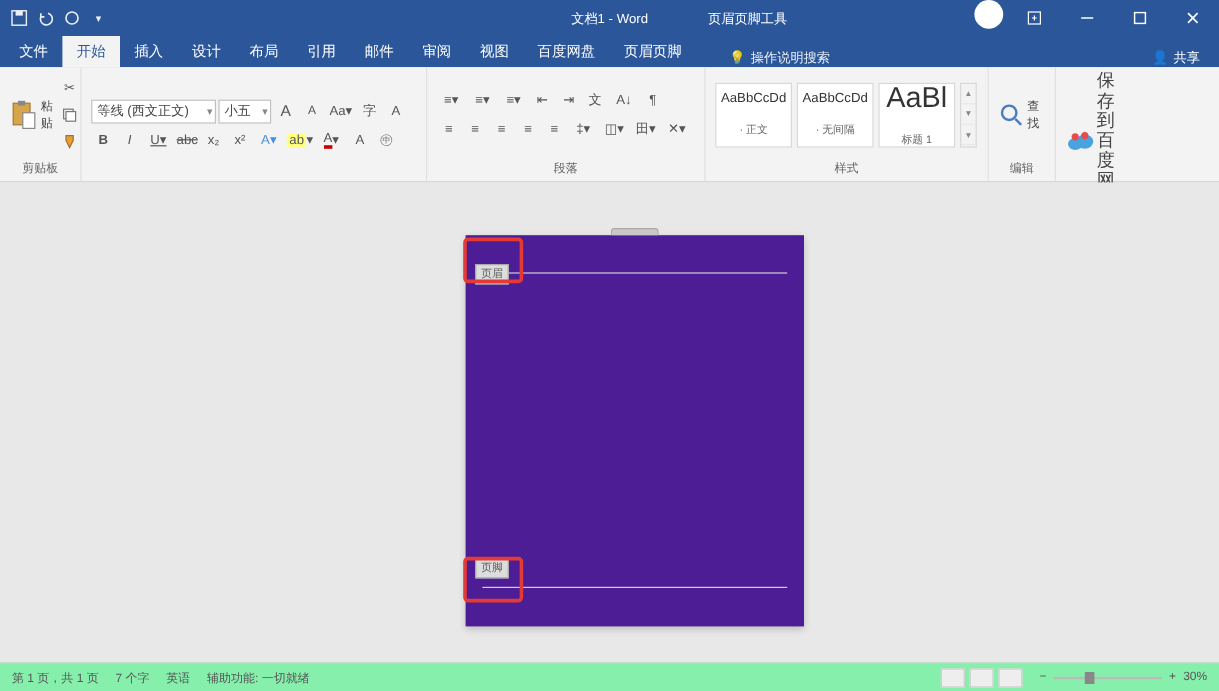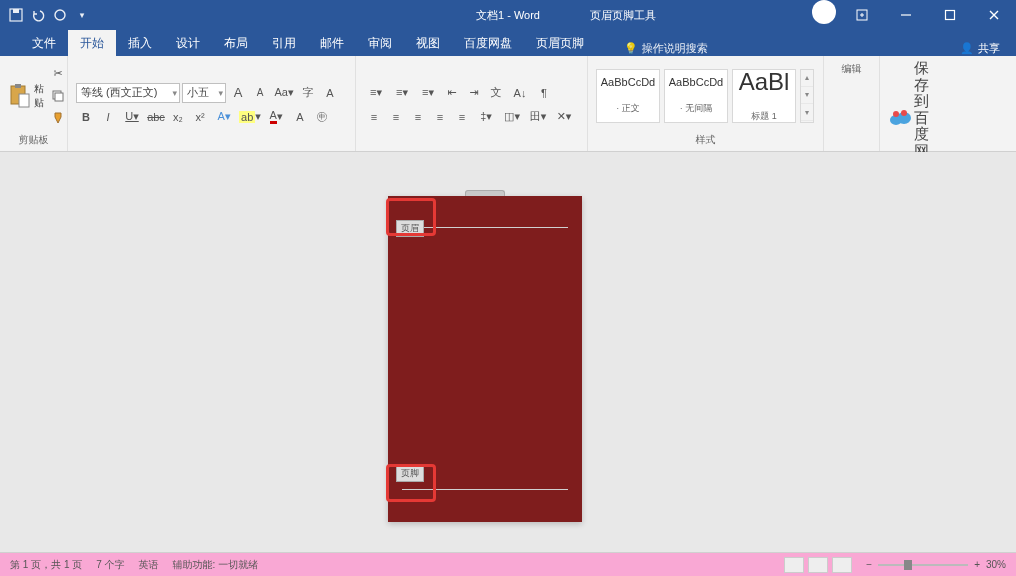--- a/index.html
+++ b/index.html
@@ -9,21 +9,21 @@
 .title-bar { height: 30px; background: #2b579a; display: flex; align-items: center; color: #fff; font-size: 11px; position: relative; }
 .title-bar .qat { display: flex; gap: 6px; padding: 0 8px; align-items: center; }
 .title-bar .qat .ic { width: 16px; height: 16px; display: flex; align-items: center; justify-content: center; opacity: .9; }
 .title-bar .title-center { position: absolute; left: 50%; transform: translateX(-50%); white-space: nowrap; }
 .title-bar .title-tools { position: absolute; left: 590px; }
 .title-bar .winbtns { margin-left: auto; display: flex; }
 .title-bar .winbtns .wbtn { width: 44px; height: 30px; display: flex; align-items: center; justify-content: center; font-size: 12px; }
 .title-bar .avatar { width: 24px; height: 24px; border-radius: 50%; background: #fff; margin-right: 4px; }
 
 
-.tabs { height: 26px; background: #2b579a; display: flex; align-items: flex-end; color: #fff; font-size: 12px; padding-left: 20px; }
+.tabs { height: 26px; background: #2b579a; display: flex; align-items: flex-end; color: #fff; font-size: 12px; padding-left: 4px; }
 .tabs .tab { padding: 5px 12px 4px; cursor: pointer; }
 .tabs .tab.active { background: #f3f3f3; color: #2b579a; }
 .tabs .tell-me { margin-left: 28px; display: flex; align-items: center; gap: 4px; font-size: 11px; opacity: .9; }
 .tabs .share { margin-left: auto; margin-right: 16px; display: flex; align-items: center; gap: 4px; font-size: 11px; }
 
 
 .ribbon { height: 96px; background: #f3f3f3; border-bottom: 1px solid #d0d0d0; display: flex; }
 .group { border-right: 1px solid #e0e0e0; padding: 4px 8px 2px; display: flex; flex-direction: column; }
 .group-body { flex: 1; display: flex; gap: 4px; }
 .group-label { text-align: center; font-size: 10px; color: #666; padding: 2px 0; position: relative; }
@@ -40,33 +40,33 @@
 
 .styles-gallery { display: flex; gap: 4px; align-items: center; }
 .style-item { width: 64px; height: 54px; border: 1px solid #d8d8d8; background: #fff; display: flex; flex-direction: column; align-items: center; justify-content: center; font-size: 9px; color: #666; }
 .style-item .preview { font-size: 11px; color: #333; margin-bottom: 14px; }
 .style-item.big .preview { font-size: 24px; font-weight: 300; }
 .style-scroll { width: 14px; height: 54px; border: 1px solid #d8d8d8; display: flex; flex-direction: column; }
 .style-scroll div { flex: 1; display: flex; align-items: center; justify-content: center; font-size: 8px; color: #888; border-bottom: 1px solid #e8e8e8; }
 
 
 .doc-area { position: absolute; top: 152px; left: 0; right: 0; bottom: 24px; background: #e8e8e8; overflow: hidden; }
-.page { position: absolute; left: 388px; top: 44px; width: 194px; height: 326px; background: #7f1d1d; box-shadow: 0 2px 6px rgba(0,0,0,.2); padding-left: 24px; }
+.page { position: absolute; left: 388px; top: 44px; width: 282px; height: 326px; background: #4c1d95; box-shadow: 0 2px 6px rgba(0,0,0,.2); padding-left: 24px; }
 .header-area { position: absolute; top: 18px; left: 14px; right: 14px; height: 14px; border-bottom: 1px solid #d0d0d0; }
 .footer-area { position: absolute; bottom: 32px; left: 14px; right: 14px; height: 0; border-top: 1px solid #d0d0d0; }
 .hf-tag { position: absolute; background: #ddd; border: 1px solid #aaa; font-size: 9px; padding: 1px 4px; color: #555; }
 .hf-tag.top { left: 8px; top: 24px; }
 .hf-tag.bot { left: 8px; bottom: 40px; }
 .redbox { position: absolute; border: 3px solid #e53935; border-radius: 4px; width: 50px; height: 38px; }
 .redbox.top { left: 386px; top: 46px; }
 .redbox.bot { left: 386px; top: 312px; }
 .page-tab { position: absolute; top: -6px; left: 50%; transform: translateX(-50%); width: 40px; height: 6px; background: #c8c8c8; border: 1px solid #aaa; border-bottom: none; border-radius: 3px 3px 0 0; }
 
 
-.status-bar { position: absolute; bottom: 0; left: 0; right: 0; height: 24px; background: #f9a8d4; border-top: 1px solid #d0d0d0; display: flex; align-items: center; font-size: 10px; color: #555; padding: 0 10px; gap: 14px; }
+.status-bar { position: absolute; bottom: 0; left: 0; right: 0; height: 24px; background: #86efac; border-top: 1px solid #d0d0d0; display: flex; align-items: center; font-size: 10px; color: #555; padding: 0 10px; gap: 14px; }
 .status-bar .views { margin-left: auto; display: flex; gap: 4px; }
 .status-bar .vbtn { width: 20px; height: 16px; border: 1px solid #ccc; background: #eee; }
 .status-bar .zoom { display: flex; align-items: center; gap: 6px; }
 .status-bar .slider-track { width: 90px; height: 2px; background: #bbb; position: relative; }
 .status-bar .slider-thumb { position: absolute; top: -4px; left: 26px; width: 8px; height: 10px; background: #888; }
 
 svg { display: block; }
 </style>
 </head>
 <body>
@@ -218,20 +218,21 @@
         <div class="sbtn">≡</div>
         <div class="sbtn">≡</div>
         <div class="sbtn">≡</div>
         <div class="sbtn">≡</div>
         <div class="sbtn wb">‡▾</div>
         <div class="sbtn wb">◫▾</div>
         <div class="sbtn wb">田▾</div>
         <div class="sbtn wb">✕▾</div>
       </div>
     </div>
+    <div class="group-label">段落</div>
   </div>
 
   <div class="group" style="width:236px;">
     <div class="group-body styles-gallery">
       <div class="style-item">
         <div class="preview">AaBbCcDd</div>
         <div>· 正文</div>
       </div>
       <div class="style-item">
         <div class="preview">AaBbCcDd</div>
@@ -244,20 +245,31 @@
       <div class="style-scroll">
         <div>▴</div>
         <div>▾</div>
         <div>▾</div>
       </div>
     </div>
     <div class="group-label">样式</div>
   </div>
 
   <div class="group" style="width:56px;">
+    <div class="group-body">
+      <div class="btn-large">
+        <div class="bigicon">
+            <svg width="22" height="22" viewBox="0 0 22 22">
+              <circle cx="9" cy="9" r="6" fill="none" stroke="#4a7cbf" stroke-width="2"></circle>
+              <line x1="14" y1="14" x2="19" y2="19" stroke="#4a7cbf" stroke-width="2"></line>
+            </svg>
+          </div>
+        <span>查找</span>
+      </div>
+    </div>
     <div class="group-label">编辑</div>
   </div>
 
   <div class="group" style="width:64px;border-right:none;">
     <div class="group-body">
       <div class="btn-large" style="width:56px;">
         <div class="bigicon">
             <svg width="24" height="20" viewBox="0 0 24 20">
               <ellipse cx="8" cy="12" rx="6" ry="5" fill="#4aa3df"></ellipse>
               <ellipse cx="16" cy="10" rx="7" ry="6" fill="#4aa3df"></ellipse>

